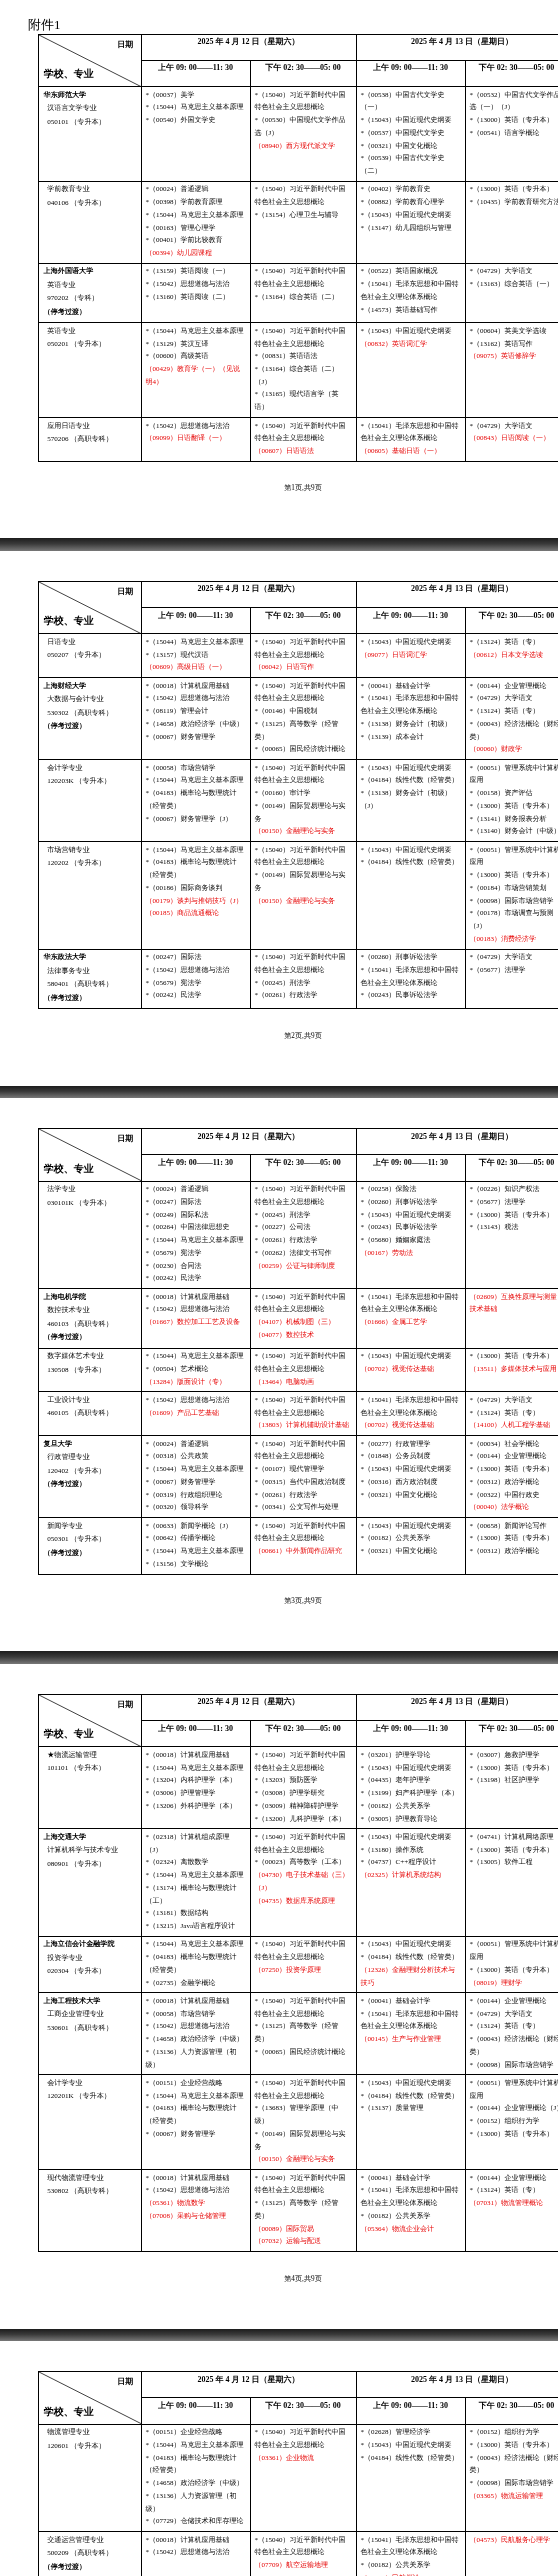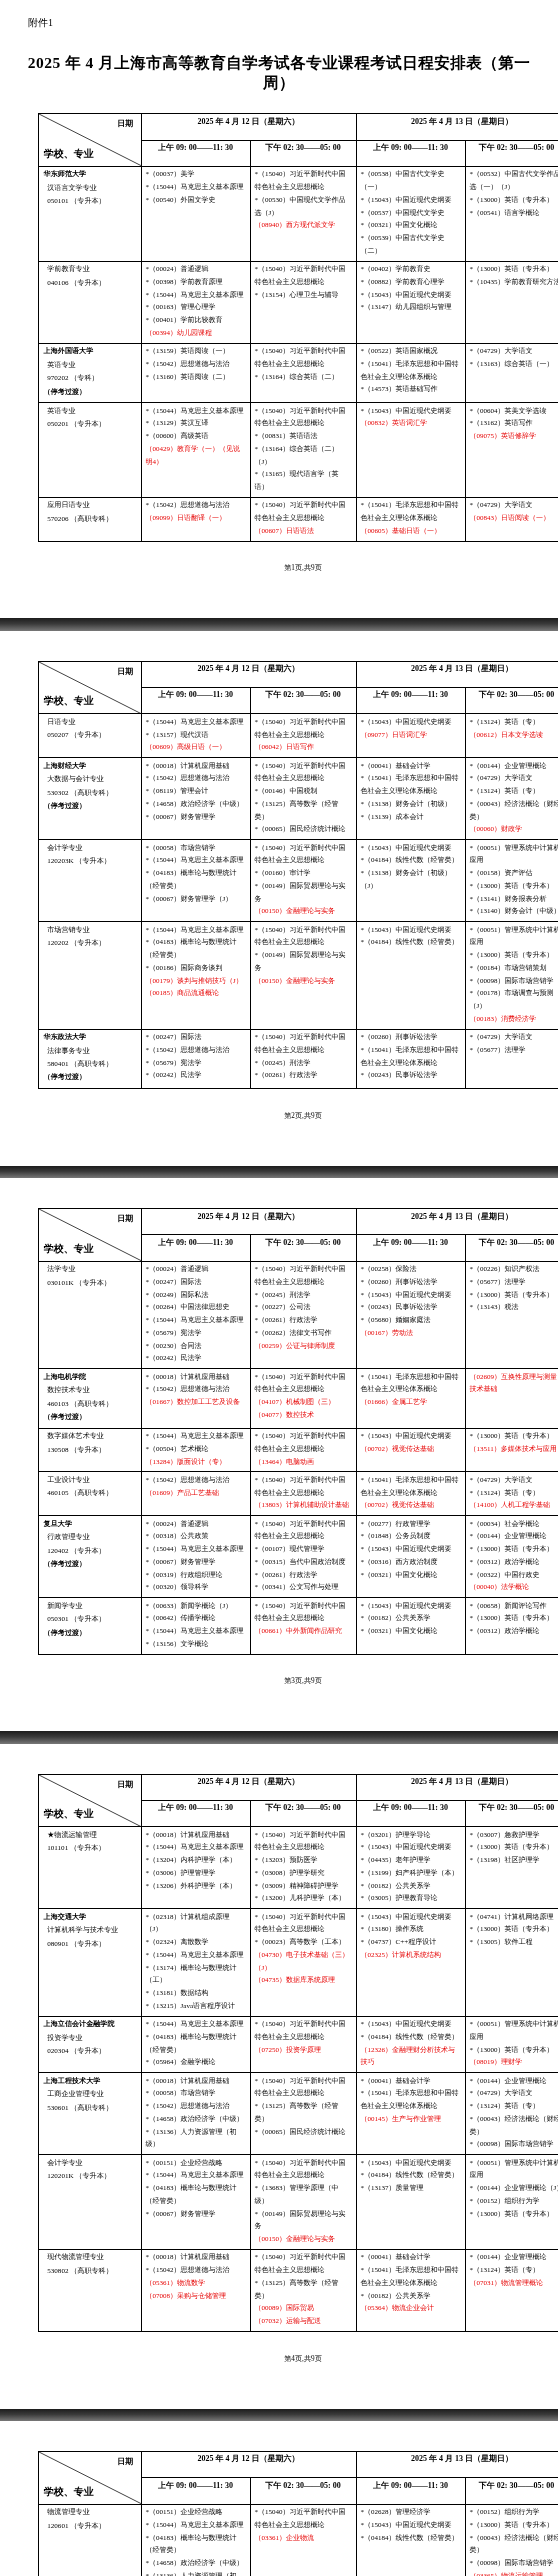--- a/index.html
+++ b/index.html
@@ -1,18 +1,18 @@
 <!DOCTYPE html>
 <html style="font-size:8.2px"><head>
 <meta charset="utf-8">
 <style>
   html,body{margin:0;padding:0;background:#ffffff;}
   body{width:558px;font-family:"Liberation Serif","DejaVu Serif",serif;color:#000;}
   .doc{width:558px;}
-  .attachment{font-size:10px;padding:15.5px 0 0 28px;}
+  .attachment{font-size:13px;padding:15.5px 0 0 28px;}
   .main-title{font-size:15.5px;font-weight:bold;text-align:center;margin:23px 15.5px 20.6px 15.5px;letter-spacing:0.5px;line-height:1.3;}
   .page{width:558px;padding-left:24px;}
   .page-gap-top{height:30px;}
   table.sched{width:531px;margin:0 auto;border-collapse:collapse;table-layout:fixed;border:1px solid #000;}
   table.sched th, table.sched td{border:0.5px solid #000;vertical-align:top;padding:1.5px 4.1px 3.1px 4.1px;}
   thead th{font-weight:bold;font-size:8px;text-align:center;vertical-align:middle;padding:3.1px 2.1px;}
   th.diag{position:relative;padding:0;height:47px;}
   th.diag .diag-svg{position:absolute;left:0;top:0;width:100%;height:100%;}
   th.diag .lbl-date{position:absolute;top:4.1px;right:7.2px;font-size:8px;}
   th.diag .lbl-school{position:absolute;bottom:5px;left:5.2px;font-size:10px;}
@@ -23,21 +23,20 @@
   .course.red{color:#e60000;}
   .page-footer{text-align:center;font-size:7.2px;margin:21.6px 0 0 0;}
   .page-bottom-gap{height:45px;}
   .page-separator{height:12.4px;background:linear-gradient(180deg,#1c1c1c 0%,#3a3a3a 45%,#787878 100%);}
 </style>
 </head>
 <body>
 
 <div class="doc">
   <div class="attachment">附件1</div>
-  <h1 class="main-title">2025 年 4 月上海市高等教育自学考试各专业课程考试日程安排表（第一周）</h1>
   <div id="pages">
       <section class="page">
         <table class="sched">
           <colgroup>
             <col style="width: 103px;">
             <col style="width: 109px;">
             <col style="width: 106px;">
             <col style="width: 109px;">
             <col style="width: 103px;">
           </colgroup>
@@ -687,21 +686,21 @@
             </tr>
             <tr class="datarow">
               <td>
                 <div class="lbl-line bold">上海立信会计金融学院</div>
                 <div class="lbl-line">投资学专业</div>
                 <div class="lbl-line">020304 （专升本）</div>
               </td>
               <td>
                 <div class="course">*（15044）马克思主义基本原理</div>
                 <div class="course">*（04183）概率论与数理统计（经管类）</div>
-                <div class="course">*（05964）金融学概论</div>
+                <div class="course">*（02735）金融学概论</div>
               </td>
               <td>
                 <div class="course">*（15040）习近平新时代中国特色社会主义思想概论</div>
                 <div class="course red">（07250）投资学原理</div>
               </td>
               <td>
                 <div class="course">*（15043）中国近现代史纲要</div>
                 <div class="course">*（04184）线性代数（经管类）</div>
                 <div class="course red">（12326）金融理财分析技术与技巧</div>
               </td>

